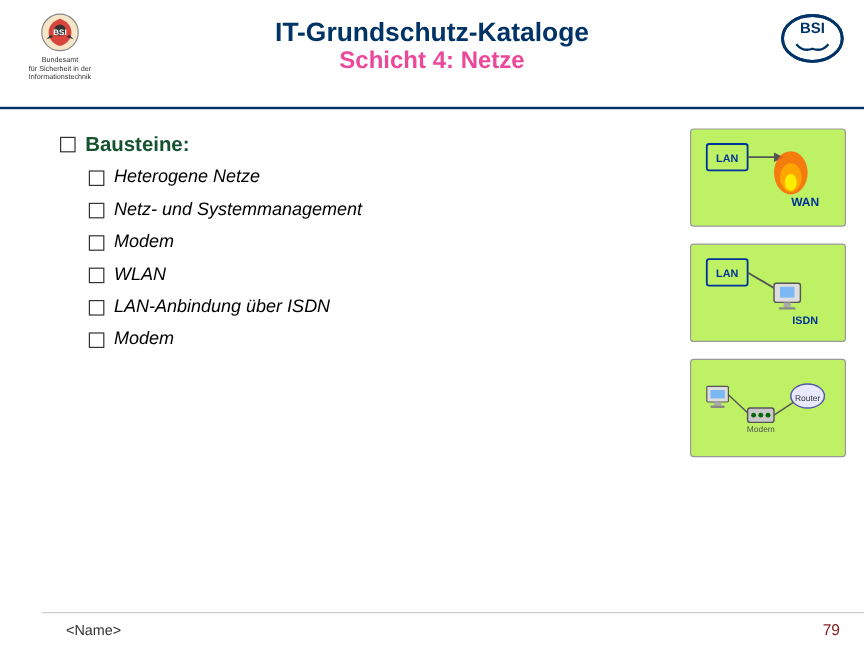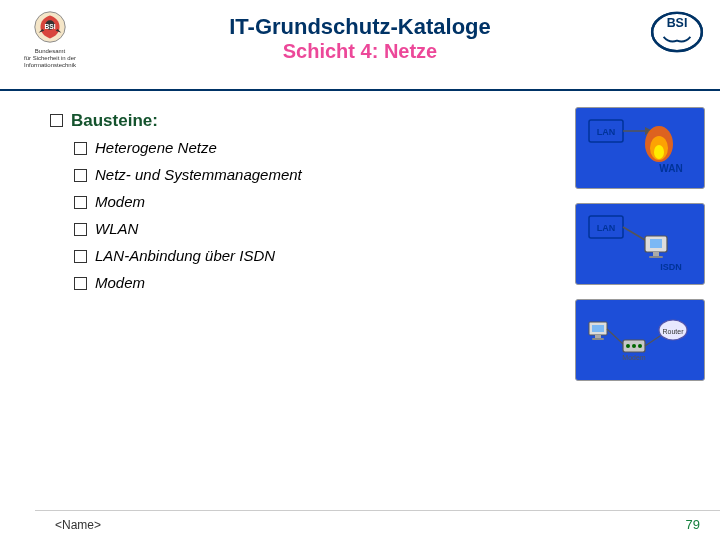--- a/index.html
+++ b/index.html
@@ -146,41 +146,41 @@
 
     
     .net-diagram {
       width: 130px;
       border: 1.5px solid #999;
       border-radius: 3px;
       padding: 6px 8px;
       display: flex;
       flex-direction: column;
       align-items: center;
-      background: #1d4ed8;
+      background: #bef264;
     }
 
     
     .footer {
       display: flex;
       justify-content: space-between;
       align-items: center;
       padding: 6px 20px 8px 20px;
       border-top: 1px solid #ccc;
       margin-left: 35px;
     }
 
     .footer-name {
       font-size: 12px;
       color: #333;
     }
 
     .footer-page {
       font-size: 13px;
-      color: #15803d;
+      color: #7f1d1d;
     }
 
     
     .net-svg {
       width: 110px;
       height: 68px;
     }
 
   </style>
 </head>

